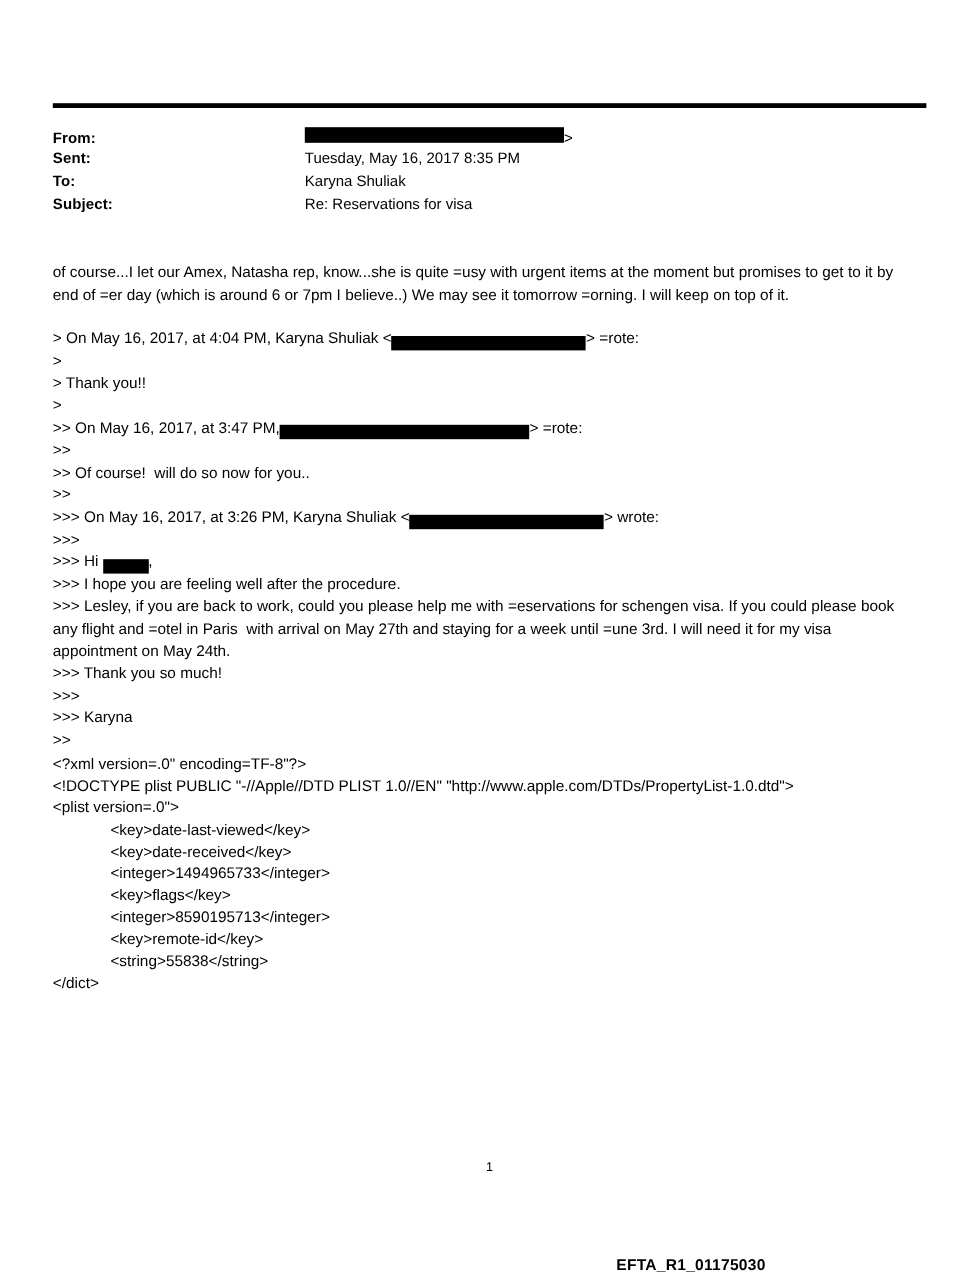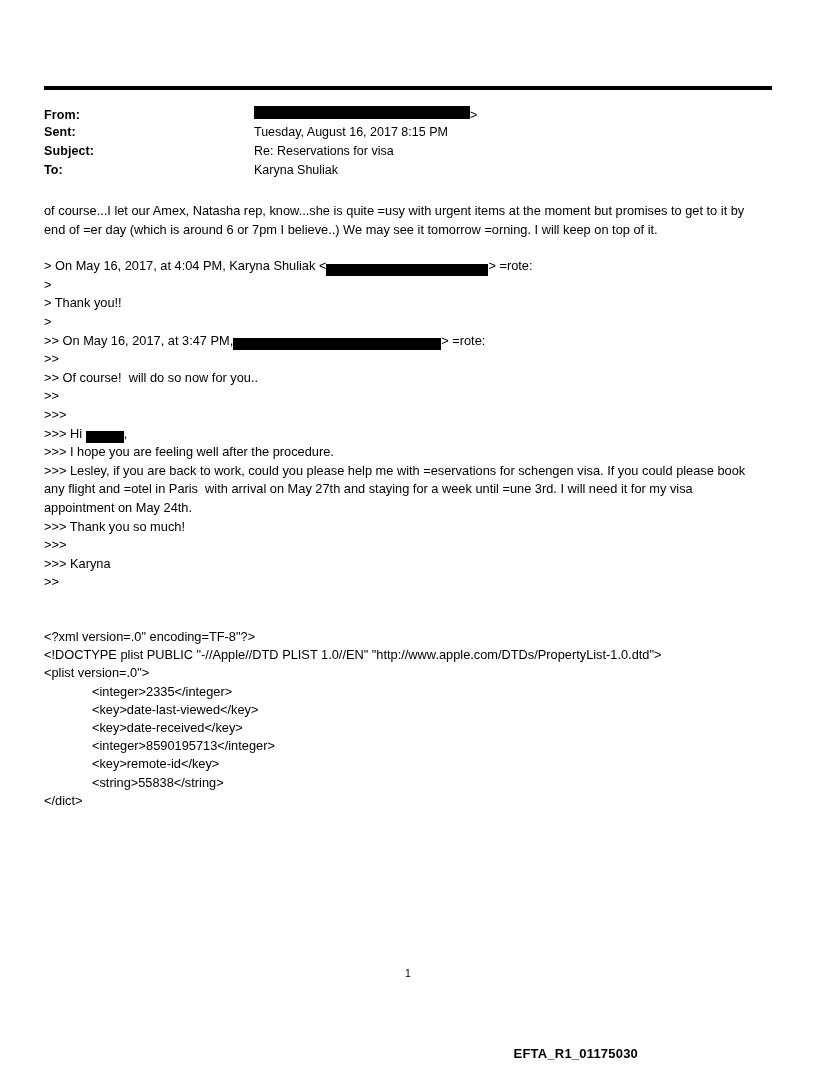--- a/index.html
+++ b/index.html
@@ -60,21 +60,21 @@
     height: 12px;
   }
   .redact-from {
     width: 216px;
     height: 13px;
     margin-right: 0px;
   }
   .body-block {
     position: absolute;
     left: 44px;
-    top: 202px;
+    top: 218px;
     width: 722px;
     font-size: 12.8px;
     line-height: 18.6px;
   }
   .para {
     margin: 0 0 18px 0;
   }
   .ln {
     margin: 0;
     white-space: pre-wrap;
@@ -131,31 +131,31 @@
     <div class="hdr-row">
       <div class="hdr-label">From:</div>
       <div class="hdr-value">
         <span class="redact redact-from"></span>
         <span>&gt;</span>
       </div>
     </div>
 
     <div class="hdr-row">
       <div class="hdr-label">Sent:</div>
-      <div class="hdr-value">Tuesday, August 16, 2017 8:15 PM</div>
+      <div class="hdr-value">Tuesday, May 16, 2017 8:35 PM</div>
+    </div>
+
+    <div class="hdr-row">
+      <div class="hdr-label">To:</div>
+      <div class="hdr-value">Karyna Shuliak</div>
     </div>
 
     <div class="hdr-row">
       <div class="hdr-label">Subject:</div>
       <div class="hdr-value">Re: Reservations for visa</div>
-    </div>
-
-    <div class="hdr-row">
-      <div class="hdr-label">To:</div>
-      <div class="hdr-value">Karyna Shuliak</div>
     </div>
 
   </div>
 
   <div class="body-block">
 
     <p class="para">of course...I let our Amex, Natasha rep, know...she is quite =usy with urgent items at the moment but promises to get to it by end of =er day (which is around 6 or 7pm I believe..) We may see it tomorrow =orning.  I will keep on top of it.</p>
 
     <div>
 
@@ -172,20 +172,25 @@
       <div class="ln">
         <span>&gt;&gt; On May 16, 2017, at 3:47 PM,</span>
         <span class="redact" style="width:208px"></span>
         <span>&gt; =rote:</span>
       </div>
 
       <div class="ln-plain">&gt;&gt;</div>
       <div class="ln-plain">&gt;&gt; Of course!  will do so now for you..</div>
       <div class="ln-plain">&gt;&gt;</div>
 
+      <div class="ln">
+        <span>&gt;&gt;&gt; On May 16, 2017, at 3:26 PM, Karyna Shuliak &lt;</span>
+        <span class="redact" style="width:162px"></span>
+        <span>&gt; wrote:</span>
+      </div>
 
       <div class="ln-plain">&gt;&gt;&gt;</div>
 
       <div class="ln">
         <span>&gt;&gt;&gt; Hi </span>
         <span class="redact" style="width:38px"></span>
         <span>,</span>
       </div>
 
       <div class="ln-plain">&gt;&gt;&gt; I hope you are feeling well after the procedure.</div>
@@ -198,23 +203,24 @@
       <div class="ln-plain">&gt;&gt;</div>
 
     </div>
 
   </div>
 
   <div class="xml-block">
     <div class="xml-line">&lt;?xml version=.0" encoding=TF-8"?&gt;</div>
     <div class="xml-line">&lt;!DOCTYPE plist PUBLIC "-//Apple//DTD PLIST 1.0//EN" "http://www.apple.com/DTDs/PropertyList-1.0.dtd"&gt;</div>
     <div class="xml-line">&lt;plist version=.0"&gt;</div>
-    <div class="xml-line indent1">&lt;integer&gt;2335&lt;/integer&gt;</div>
     <div class="xml-line indent1">&lt;key&gt;date-last-viewed&lt;/key&gt;</div>
     <div class="xml-line indent1">&lt;key&gt;date-received&lt;/key&gt;</div>
+    <div class="xml-line indent1">&lt;integer&gt;1494965733&lt;/integer&gt;</div>
+    <div class="xml-line indent1">&lt;key&gt;flags&lt;/key&gt;</div>
     <div class="xml-line indent1">&lt;integer&gt;8590195713&lt;/integer&gt;</div>
     <div class="xml-line indent1">&lt;key&gt;remote-id&lt;/key&gt;</div>
     <div class="xml-line indent1">&lt;string&gt;55838&lt;/string&gt;</div>
     <div class="xml-line">&lt;/dict&gt;</div>
   </div>
 
   <div class="page-number">1</div>
 
   <div class="footer-id">EFTA_R1_01175030</div>
 

